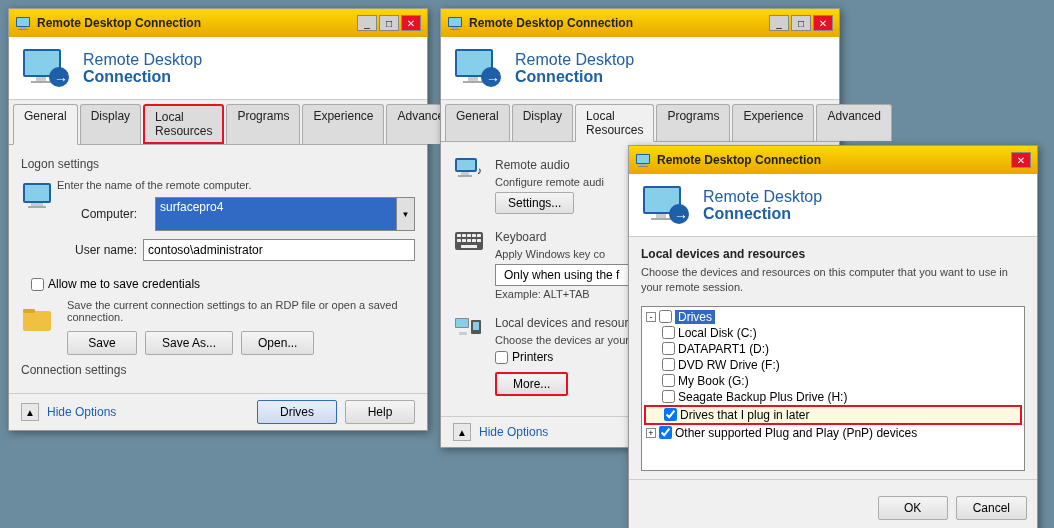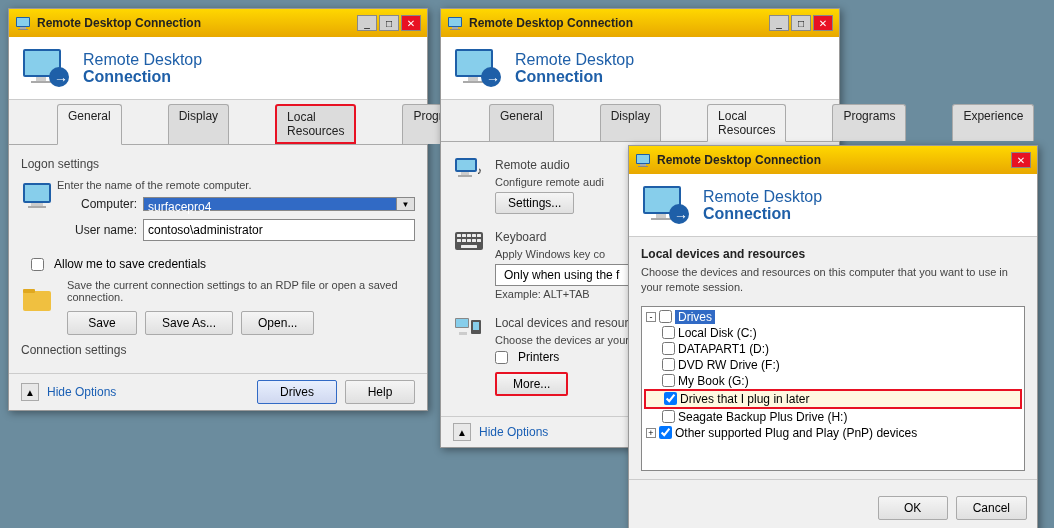--- a/index.html
+++ b/index.html
@@ -108,21 +108,20 @@
 
     .tab {
       padding: 4px 10px;
       background: #dcdcdc;
       border: 1px solid #aaa;
       border-bottom: none;
       cursor: pointer;
       font-size: 12px;
       color: #222;
       border-radius: 3px 3px 0 0;
-      margin-left: 44px;
     }
 
     .tab.active {
       background: #f0f0f0;
       border-bottom: 1px solid #f0f0f0;
       margin-bottom: -1px;
       font-weight: normal;
     }
 
     
@@ -164,21 +163,21 @@
     .info-text {
       font-size: 11px;
       color: #444;
       margin-left: 86px;
       margin-bottom: 8px;
     }
 
     .checkbox-row {
       display: flex;
       align-items: center;
-      gap: 10px;
+      gap: 4px;
       margin-left: 10px;
       margin-bottom: 8px;
     }
 
     .button-row {
       display: flex;
       gap: 8px;
       margin-top: 8px;
     }
 
@@ -337,22 +336,23 @@
       gap: 8px;
       border-top: 1px solid #ccc;
       background: #f0f0f0;
     }
 
     
     .computer-dropdown {
       display: flex;
       flex: 1;
       border: 1px solid #888;
-      height: 14px;
+      height: 34px;
       background: #eab308;
+      margin-left: 12px;
     }
 
     .computer-dropdown-text {
       flex: 1;
       background: #316ac5;
       color: white;
       padding: 2px 4px;
       font-size: 12px;
     }
 
@@ -697,28 +697,28 @@
       <div class="tree-item indent1">
         <input type="checkbox" class="tree-checkbox" style="">
         <span class="tree-label">DVD RW Drive (F:)</span>
       </div>
 
       <div class="tree-item indent1">
         <input type="checkbox" class="tree-checkbox" style="">
         <span class="tree-label">My Book (G:)</span>
       </div>
 
+      <div class="tree-item indent1">
+        <input type="checkbox" class="tree-checkbox" style="">
+        <span class="tree-label">Seagate Backup Plus Drive (H:)</span>
+      </div>
+
       <div class="tree-item indent1" style="border:2px solid #e81123;background:#fff8e0;">
         <input type="checkbox" class="tree-checkbox" checked="" style="">
         <span class="tree-label">Drives that I plug in later</span>
-      </div>
-
-      <div class="tree-item indent1">
-        <input type="checkbox" class="tree-checkbox" style="">
-        <span class="tree-label">Seagate Backup Plus Drive (H:)</span>
       </div>
 
       <div class="tree-item">
         <div class="tree-expand">+</div>
         <input type="checkbox" class="tree-checkbox" checked="" style="">
         <span class="tree-label">Other supported Plug and Play (PnP) devices</span>
       </div>
 
     </div>
   </div>

